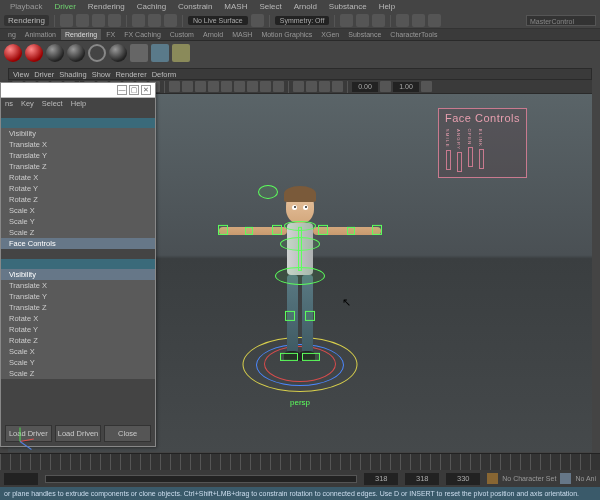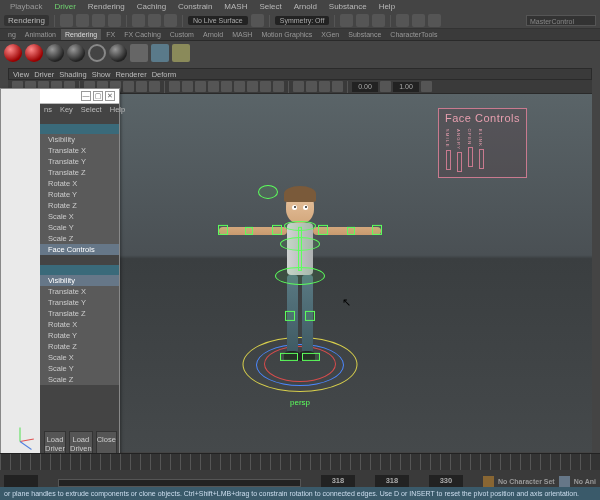--- a/index.html
+++ b/index.html
@@ -64,21 +64,21 @@
 
   
   .face-panel { position:absolute; right:65px; top:14px; border:1px solid #c97a8f; background:rgba(80,60,65,0.35); padding:3px 6px 5px; }
   .face-panel h4 { color:#e89fb0; font-size:11px; font-weight:normal; letter-spacing:0.5px; margin-bottom:3px; }
   .face-sliders { display:flex; gap:5px; }
   .slider-col { display:flex; flex-direction:column; align-items:center; }
   .slider-track { width:5px; height:20px; border:1px solid #c97a8f; position:relative; }
   .slider-lbl { font-size:5px; color:#e89fb0; writing-mode:vertical-rl; letter-spacing:1.5px; transform:scale(0.85); }
 
   
-  .sdk-window { position:absolute; left:0; top:88px; width:120px; background:#eaeaea; border:1px solid #888; box-shadow:1px 1px 3px rgba(0,0,0,0.4);padding-left:39px; }
+  .sdk-window { position:absolute; left:0; top:82px; width:156px; background:#eaeaea; border:1px solid #888; box-shadow:1px 1px 3px rgba(0,0,0,0.4); }
   .sdk-title { height:15px; background:#fff; border-bottom:1px solid #bbb; display:flex; align-items:center; padding:0 4px; font-size:8px; color:#333; justify-content:space-between; }
   .sdk-title .win-btns { display:flex; gap:2px;} .win-btn{width:10px;height:10px;border:1px solid #999;font-size:7px;line-height:8px;text-align:center;color:#666;}
   .sdk-menu { height:12px; background:#444; display:flex; gap:8px; padding:0 4px; }
   .sdk-menu span { font-size:7.5px; color:#bbb; line-height:12px; }
   .sdk-body { background:#444; }
   .sdk-sub { height:10px; background:#3a6a7a; }
   .attr-list { background:#5a5a5a; }
   .attr-item { font-size:7.5px; color:#ccc; padding:1px 8px; }
   .attr-item.sel { background:#678; color:#fff; }
   .sdk-btns { display:flex; gap:3px; padding:4px; background:#444;}
@@ -87,21 +87,21 @@
   
   .gizmo { position:absolute; left:20px; bottom:58px; width:24px; height:24px; }
   .axis { position:absolute; left:0; bottom:0; width:14px; height:1px; transform-origin:left center; }
   .ax-x { background:#e05050; transform:rotate(-10deg);} 
   .ax-y{ background:#50e050; transform:rotate(-90deg);} 
   .ax-z{ background:#5080e0; transform:rotate(35deg);}
 
   
   .timeline { position:absolute; left:0; right:0; bottom:30px; height:17px; background:#333; border-top:1px solid #222; }
   .ticks { position:relative; height:100%; }
-  .range-bar { position:absolute; left:0; right:0; bottom:13px; height:17px; background:#3a3a3a; display:flex; align-items:flex-end; gap:20px; padding:0 4px;font-weight:bold;}
+  .range-bar { position:absolute; left:0; right:0; bottom:13px; height:17px; background:#3a3a3a; display:flex; align-items:center; gap:7px; padding:0 4px;}
   .frame-box { width:34px; height:12px; background:#222; font-size:7.5px; text-align:center; line-height:12px; color:#aaa;}
   .range-slider { flex:1; height:8px; background:#222; border:1px solid #555;}
   .char-set { margin-left:auto; display:flex; gap:4px; align-items:center;}
   .char-set span{font-size:7px;color:#999;}
   .char-icon{width:11px;height:11px;background:#863;}
 
   .status-bar { position:absolute; bottom:0; left:0; right:0; height:13px; background:#3a5a6a; color:#cde; font-size:7px; line-height:13px; padding:0 4px; white-space:nowrap; overflow:hidden;}
   .cursor-ptr { position:absolute; left:342px; top:296px; font-size:11px; color:#000;}
 </style>
 </head>

